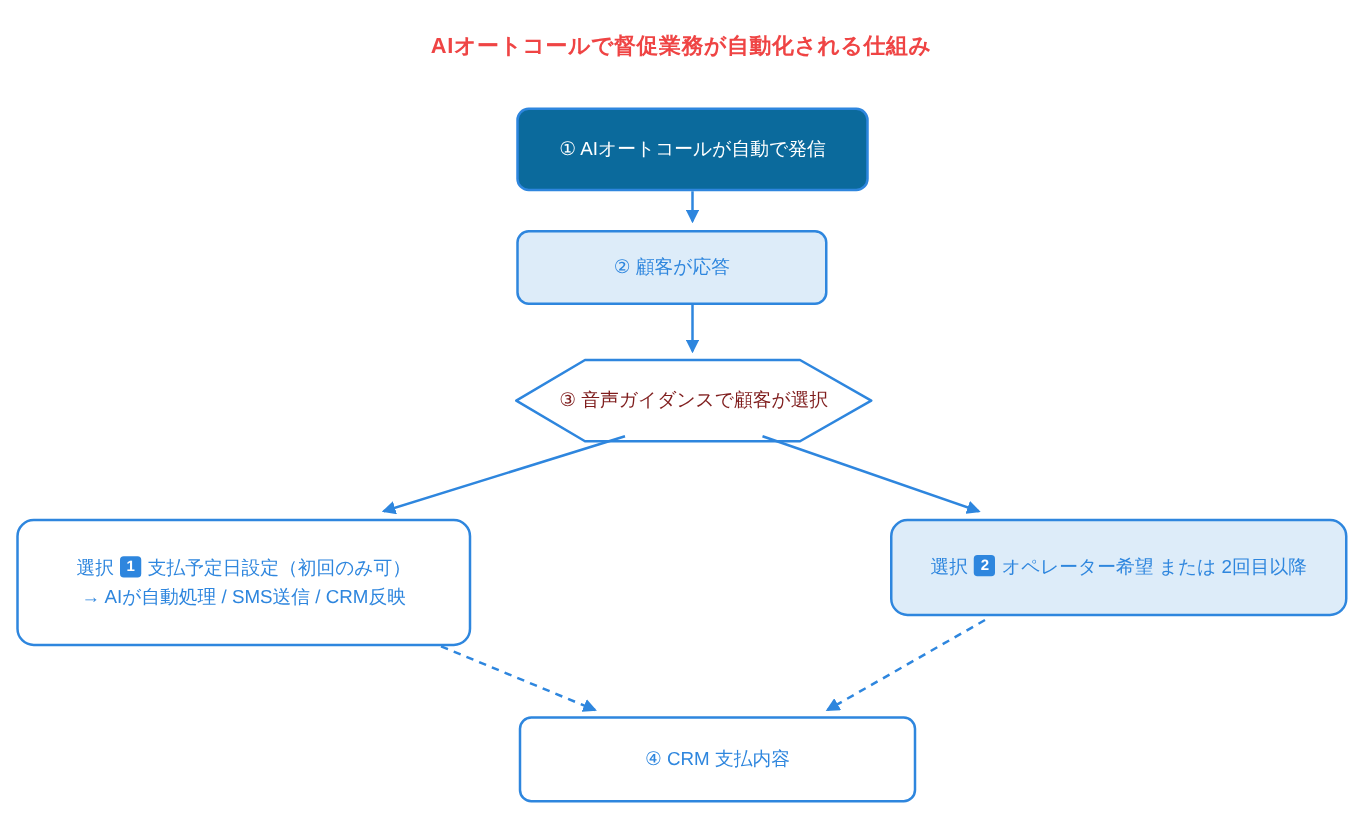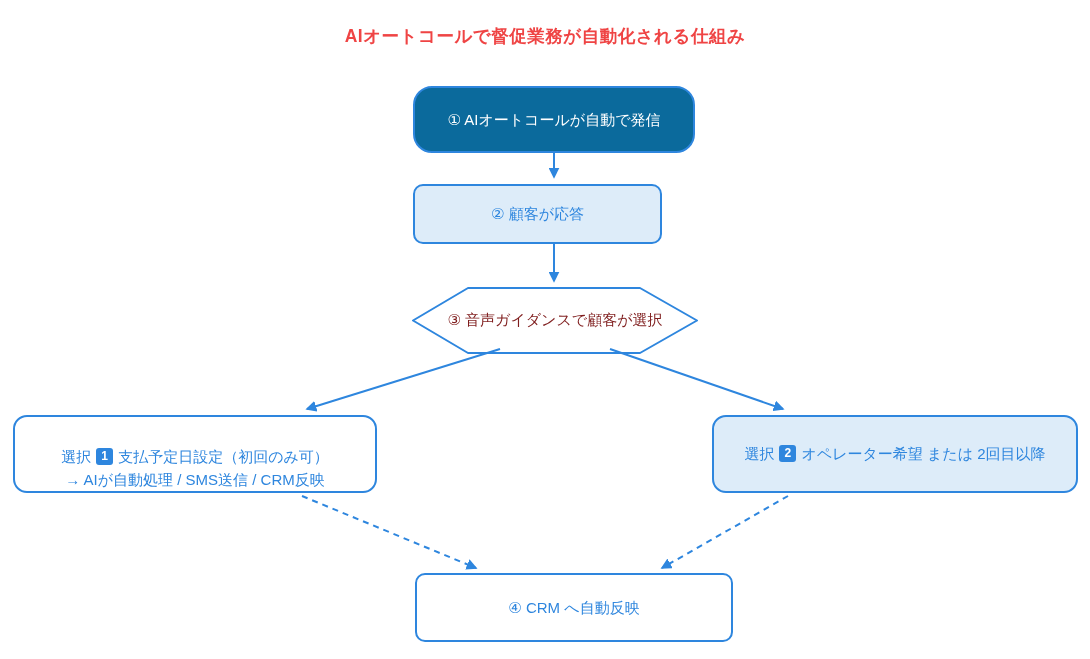--- a/index.html
+++ b/index.html
@@ -45,35 +45,35 @@
     justify-content: center;
     text-align: center;
     font-size: 15px;
     line-height: 1.55;
     color: #2e86de;
     background: #ffffff;
   }
   .node.dark {
     background: #0b6a9c;
     color: #ffffff;
-    left: 413px; top: 86px; width: 282px; height: 67px; border-radius: 19px;
+    left: 413px; top: 86px; width: 282px; height: 67px;
   }
   .node.light { background: #ddecf9; }
   .node.step2 { left: 413px; top: 184px; width: 249px; height: 60px; }
   .hex-label {
     position: absolute;
     left: 413px; top: 288px; width: 284px; height: 65px;
     display: flex;
     align-items: center;
     justify-content: center;
     color: #7f1d1d;
     font-size: 15px;
     text-align: center;
   }
-  .node.option1 { left: 13px;  top: 415px; width: 364px; height: 78px; border-radius: 14px; justify-content: flex-end; }
+  .node.option1 { left: 13px;  top: 415px; width: 364px; height: 102px; border-radius: 14px; }
   .node.option2 { left: 712px; top: 415px; width: 366px; height: 78px; border-radius: 14px; align-items: center; }
   .node.step4   { left: 415px; top: 573px; width: 318px; height: 69px; }
   .badge {
     display: inline-block;
     width: 17px;
     height: 17px;
     line-height: 17px;
     margin: 0 5px;
     border-radius: 3px;
     background: #2e86de;
@@ -133,16 +133,16 @@
     <div class="optline">→ AIが自動処理 / SMS送信 / CRM反映</div>
   </div>
 
   <div class="node light option2">
     <div class="optline">
       <span>選択</span><span class="badge">2</span><span>オペレーター希望 または 2回目以降</span>
     </div>
   </div>
 
   <div class="node step4">
-    <div>④ CRM へ自動反映</div>
+    <div>④ CRM 支払内容</div>
   </div>
 
 </div>
 
 </body></html>

